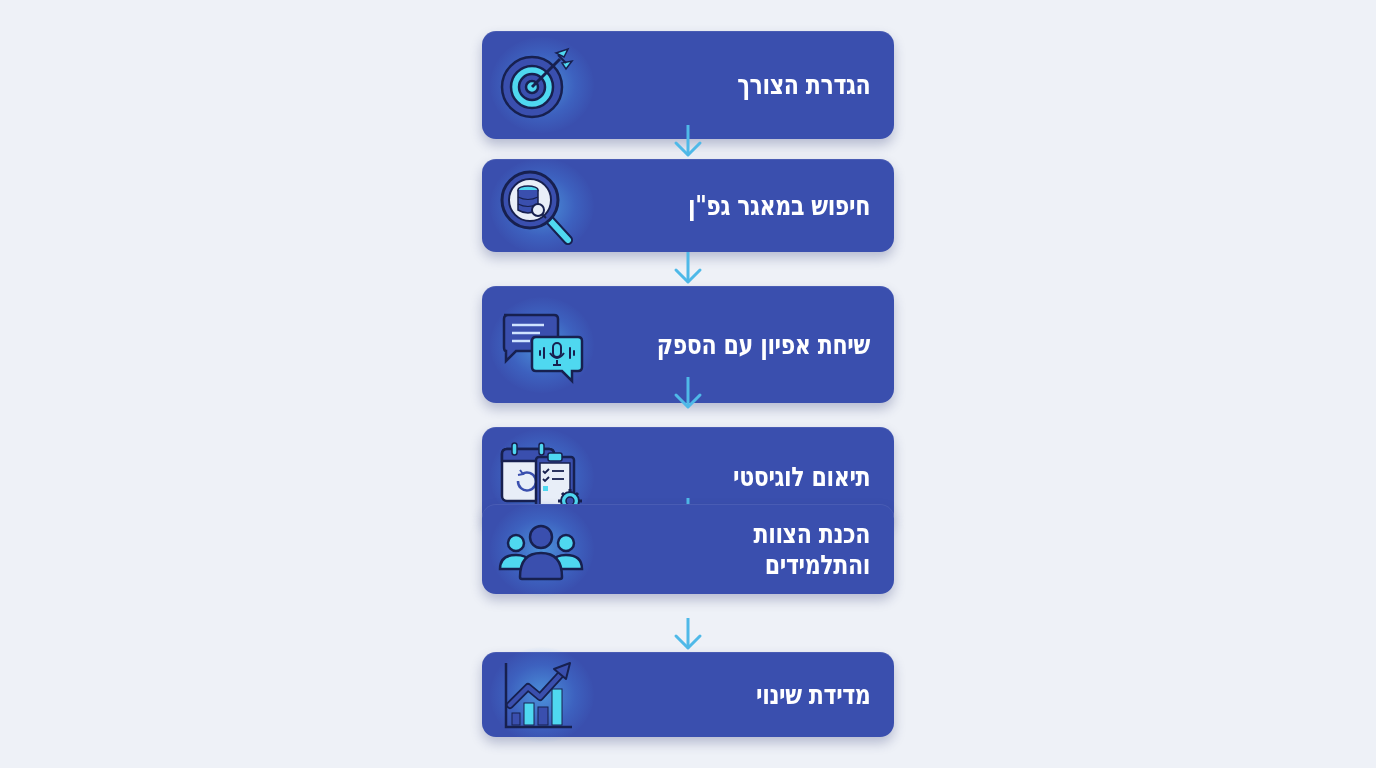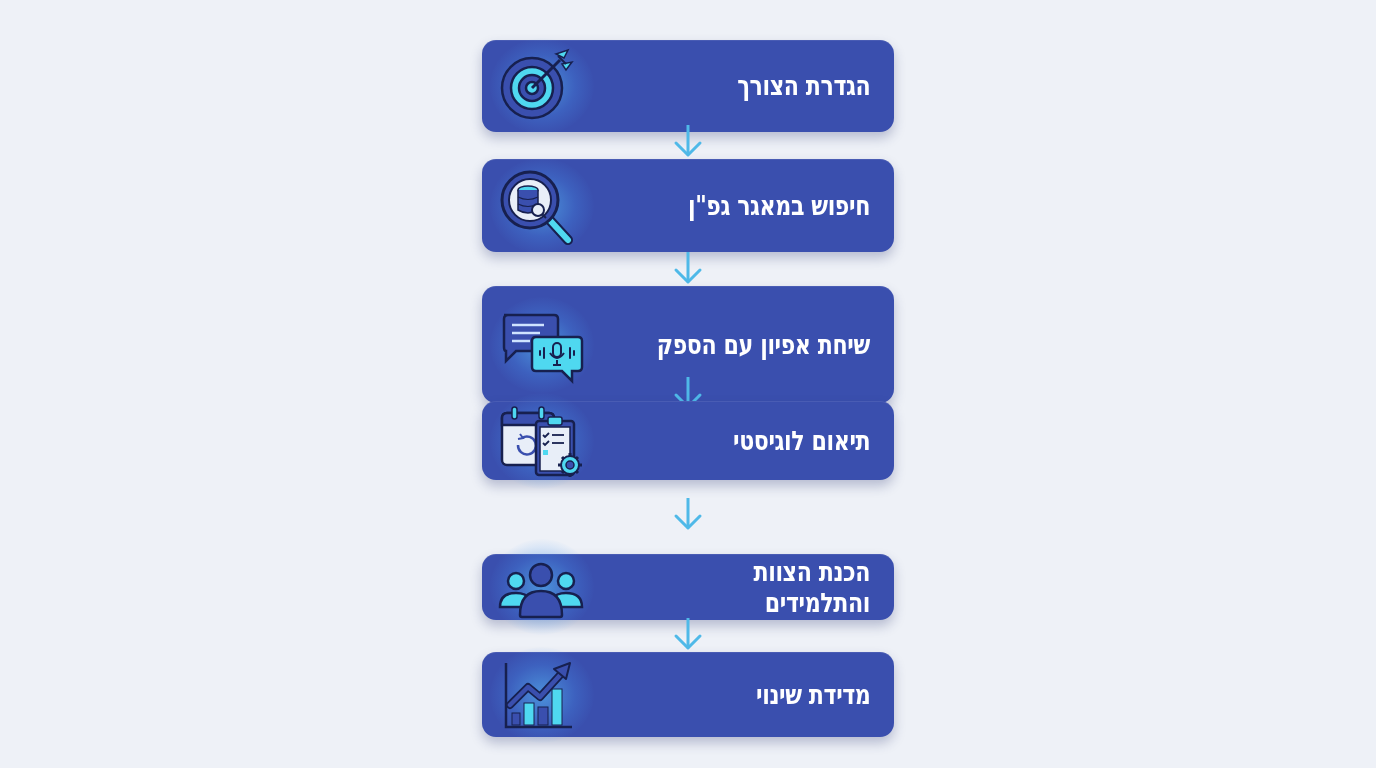--- a/index.html
+++ b/index.html
@@ -36,21 +36,21 @@
     border-radius: 50%;
   }
   .icon-wrap svg { position: absolute; left: 0; top: 0; }
   .arrow { position: absolute; left: 190px; width: 32px; }
 </style>
 </head>
 <body>
 
 <div class="flow">
 
-  <div class="step" style="top:40px;height:92px;">
+  <div class="step" style="top:31px;height:108px;">
     <div class="icon-wrap">
       <svg width="90" height="80" viewBox="0 0 90 80">
         <circle cx="36" cy="42" r="30" fill="#3a4fae" stroke="#17204f" stroke-width="2.5"></circle>
         <circle cx="36" cy="42" r="21" fill="#4fd8f0" stroke="#17204f" stroke-width="2.5"></circle>
         <circle cx="36" cy="42" r="13" fill="#3a4fae" stroke="#17204f" stroke-width="2.5"></circle>
         <circle cx="36" cy="42" r="6" fill="#4fd8f0" stroke="#17204f" stroke-width="2.5"></circle>
         <line x1="36" y1="42" x2="64" y2="14" stroke="#17204f" stroke-width="3"></line>
         <path d="M60 8 L72 4 L68 12 Z" fill="#4fd8f0" stroke="#17204f" stroke-width="1.5"></path>
         <path d="M66 18 L76 16 L70 24 Z" fill="#4fd8f0" stroke="#17204f" stroke-width="1.5"></path>
         <path d="M62 10 L70 18" stroke="#17204f" stroke-width="2"></path>
@@ -100,21 +100,21 @@
       </svg>
     </div>
     <div class="step-label">שיחת אפיון עם הספק</div>
   </div>
 
   <svg class="arrow" style="top:377px;" width="32" height="34" viewBox="0 0 32 34">
     <line x1="16" y1="0" x2="16" y2="30" stroke="#4fb9e8" stroke-width="3"></line>
     <polyline points="4,18 16,30 28,18" fill="none" stroke="#4fb9e8" stroke-width="3" stroke-linejoin="round" stroke-linecap="round"></polyline>
   </svg>
 
-  <div class="step" style="top:401px;height:79px;">
+  <div class="step" style="top:427px;height:99px;">
     <div class="icon-wrap">
       <svg width="90" height="80" viewBox="0 0 90 80">
         <rect x="6" y="12" width="52" height="52" rx="5" fill="#e8eef8" stroke="#17204f" stroke-width="2.5"></rect>
         <path d="M6 17 Q6 12 11 12 H53 Q58 12 58 17 V24 H6 Z" fill="#3a4fae" stroke="#17204f" stroke-width="2.5"></path>
         <rect x="16" y="6" width="5" height="12" rx="2.5" fill="#4fd8f0" stroke="#17204f" stroke-width="1.5"></rect>
         <rect x="43" y="6" width="5" height="12" rx="2.5" fill="#4fd8f0" stroke="#17204f" stroke-width="1.5"></rect>
         <path d="M22 44 A9 9 0 1 0 26 37" fill="none" stroke="#3a4fae" stroke-width="2.5"></path>
         <path d="M24 33 L27 37 L22 38" fill="none" stroke="#3a4fae" stroke-width="2"></path>
         <rect x="40" y="20" width="38" height="54" rx="3" fill="#3a4fae" stroke="#17204f" stroke-width="2.5"></rect>
         <rect x="44" y="26" width="30" height="44" fill="#e8eef8" stroke="#17204f" stroke-width="1.5"></rect>
@@ -129,21 +129,21 @@
       </svg>
     </div>
     <div class="step-label">תיאום לוגיסטי</div>
   </div>
 
   <svg class="arrow" style="top:498px;" width="32" height="34" viewBox="0 0 32 34">
     <line x1="16" y1="0" x2="16" y2="30" stroke="#4fb9e8" stroke-width="3"></line>
     <polyline points="4,18 16,30 28,18" fill="none" stroke="#4fb9e8" stroke-width="3" stroke-linejoin="round" stroke-linecap="round"></polyline>
   </svg>
 
-  <div class="step" style="top:554px;height:66px;">
+  <div class="step" style="top:504px;height:90px;">
     <div class="icon-wrap">
       <svg width="90" height="80" viewBox="0 0 90 80">
         <circle cx="20" cy="34" r="8" fill="#4fd8f0" stroke="#17204f" stroke-width="2.5"></circle>
         <path d="M4 60 Q4 46 20 46 Q30 46 34 52 V60 Z" fill="#4fd8f0" stroke="#17204f" stroke-width="2.5"></path>
         <circle cx="70" cy="34" r="8" fill="#4fd8f0" stroke="#17204f" stroke-width="2.5"></circle>
         <path d="M86 60 Q86 46 70 46 Q60 46 56 52 V60 Z" fill="#4fd8f0" stroke="#17204f" stroke-width="2.5"></path>
         <circle cx="45" cy="28" r="11" fill="#3a4fae" stroke="#17204f" stroke-width="2.5"></circle>
         <path d="M24 68 Q24 44 45 44 Q66 44 66 68 Q66 70 64 70 H26 Q24 70 24 68 Z" fill="#3a4fae" stroke="#17204f" stroke-width="2.5"></path>
       </svg>
     </div>

